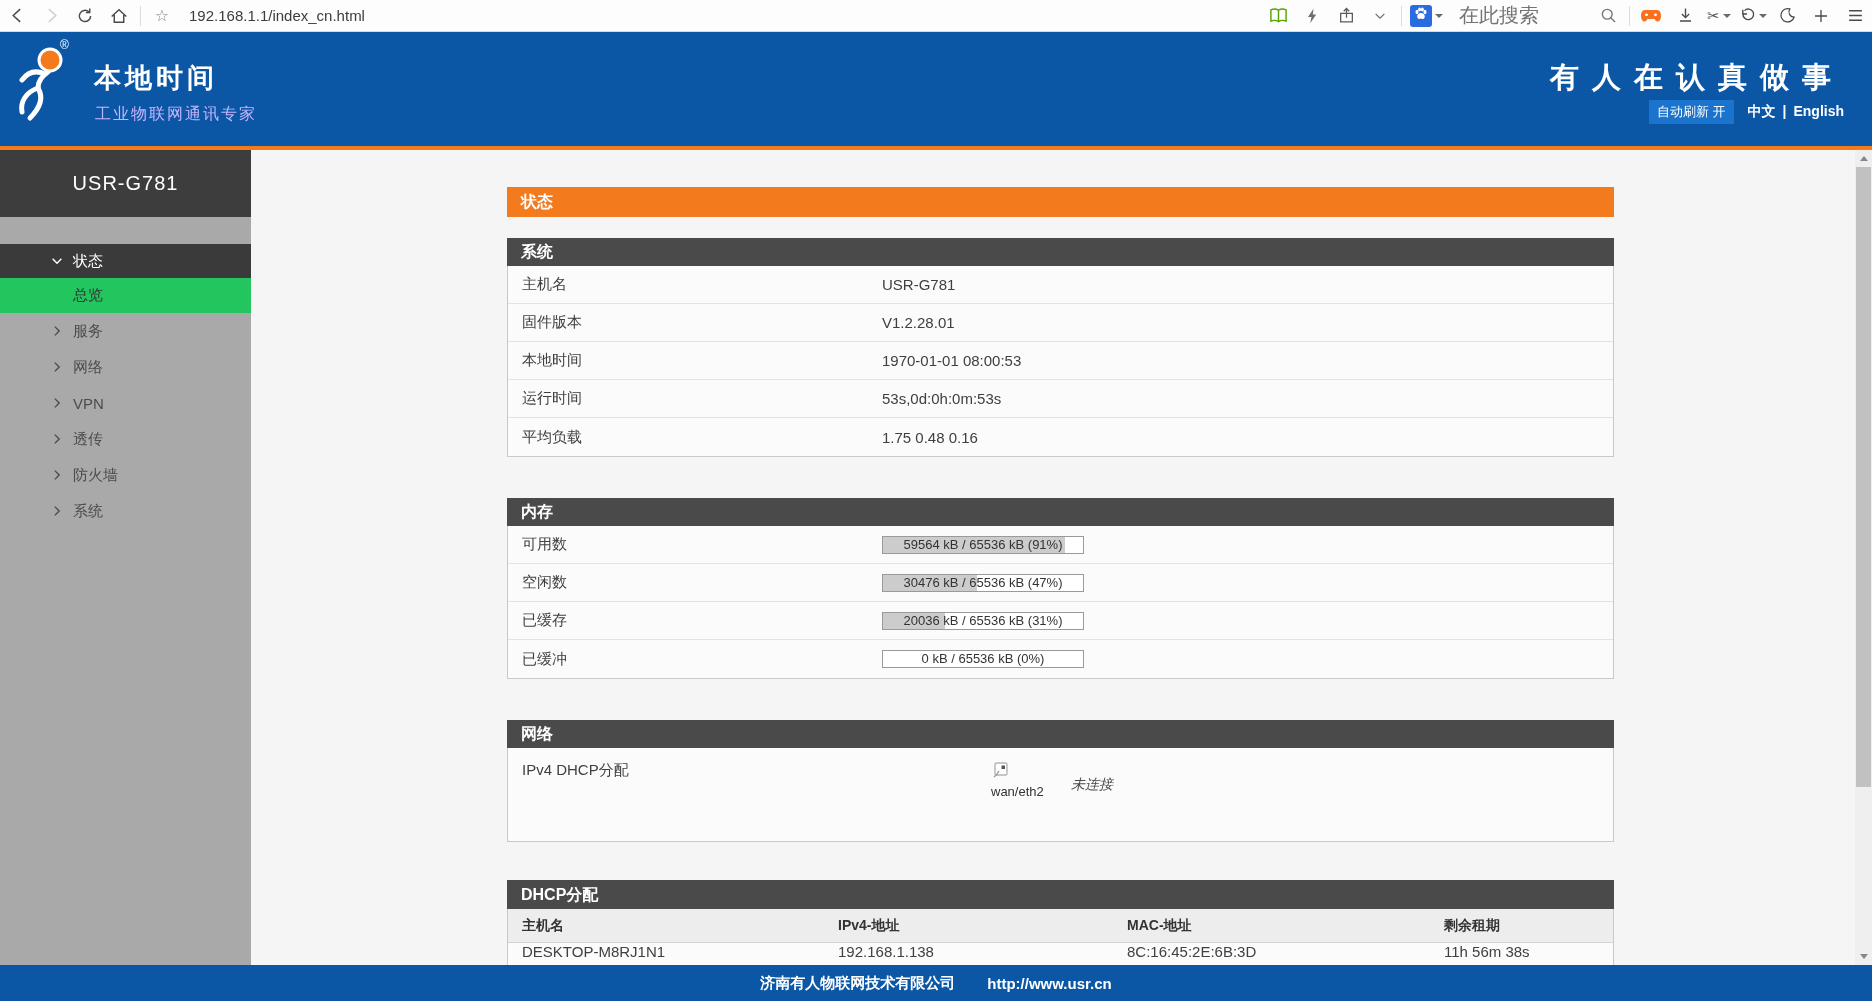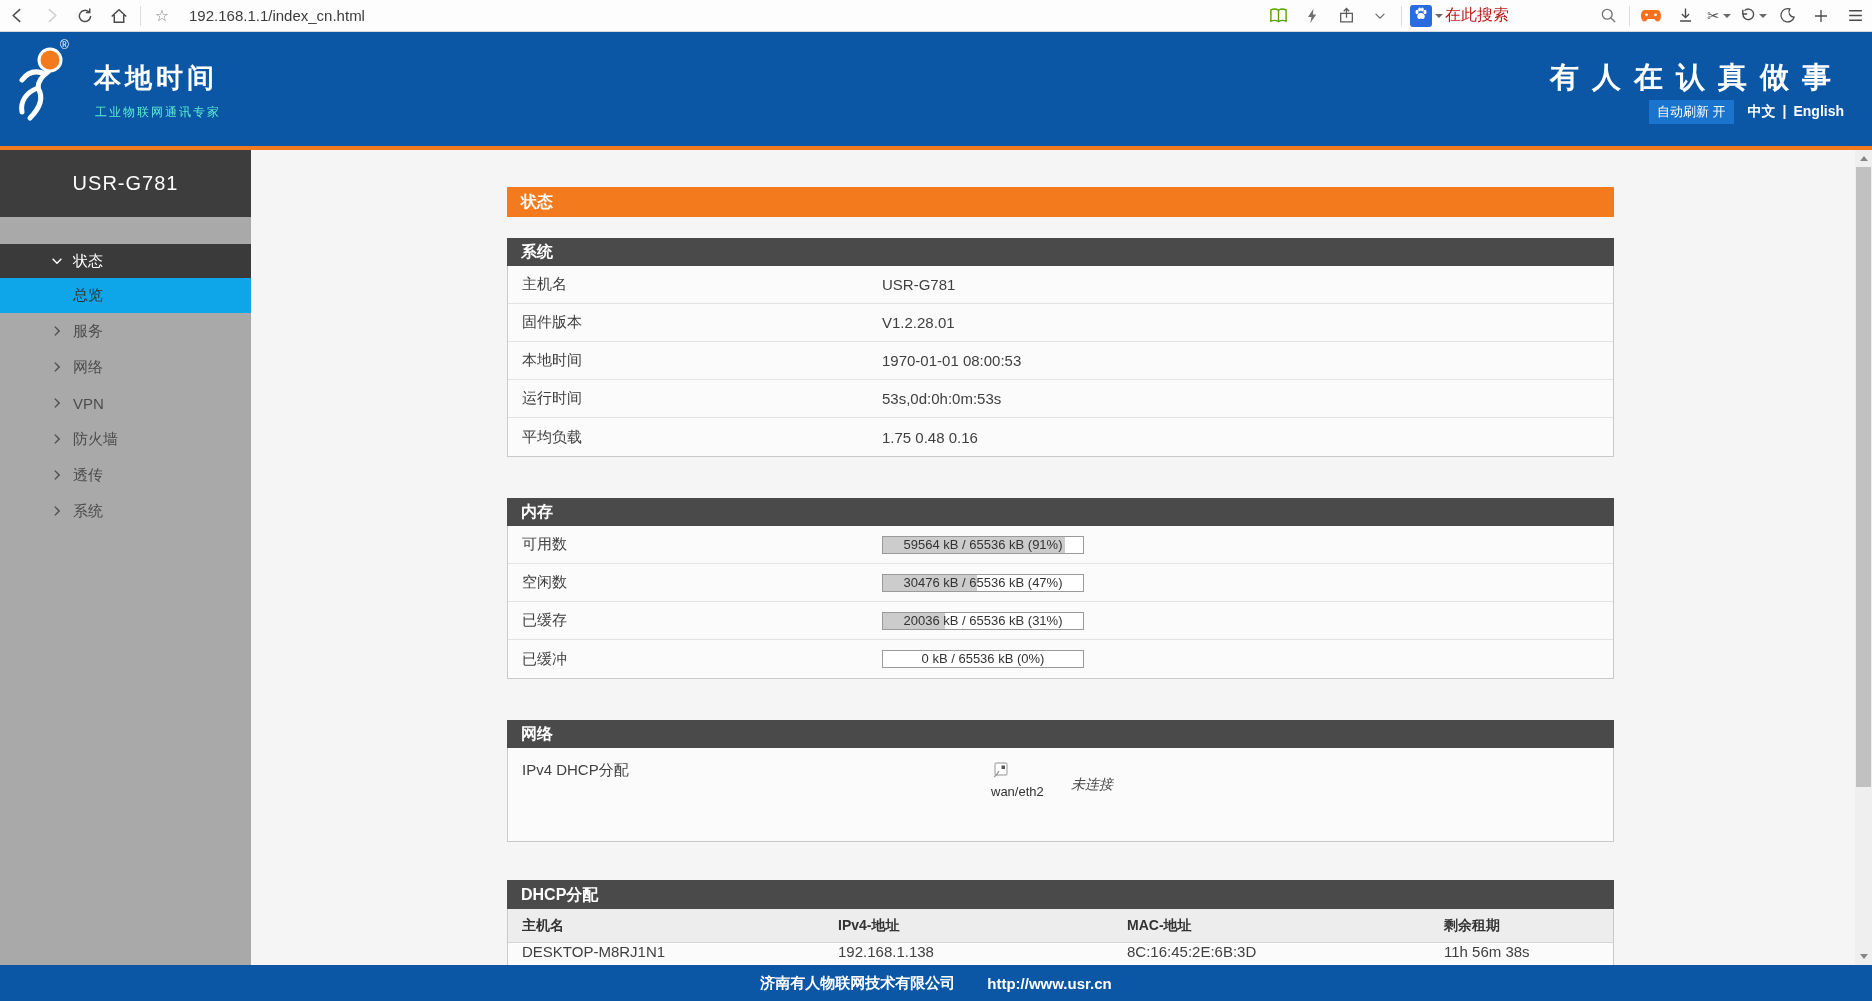--- a/index.html
+++ b/index.html
@@ -13,48 +13,48 @@
   .bicon svg { display:block; }
   .vsep { width:1px; height:20px; background:#dcdcdc; margin:0 4px; flex:none; }
   .url-text { font-size:15px; color:#3c3c3c; margin-left:10px; white-space:nowrap; }
   .bar-spacer { flex:1; }
   .star { font-size:16px; color:#8a8a8a; }
   .caret { width:0; height:0; border-left:4px solid transparent; border-right:4px solid transparent;
            border-top:4px solid #6a6a6a; margin-left:3px; }
   .paw-btn { width:22px; height:22px; border-radius:3px; background:#2b6be0; display:flex;
              align-items:center; justify-content:center; flex:none; margin-left:4px; }
   .search-box { display:flex; align-items:center; width:148px; flex:none; }
-  .search-placeholder { font-size:16px; color:#b91c1c; margin-left:2px; white-space:nowrap; }
+  .search-placeholder { font-size:20px; color:#737373; margin-left:16px; white-space:nowrap; }
   .glyph-icon { font-size:15px; color:#565656; line-height:1; }
 
   
   .app-header { position:absolute; top:32px; left:0; right:0; height:114px; background:#0b57a6; color:#fff; }
   .logo-wrap { position:absolute; left:12px; top:10px; width:66px; height:94px; }
   .brand-reg { position:absolute; left:60px; top:6px; font-size:12px; color:#fff; }
   .brand-name { position:absolute; left:94px; top:28px; font-size:27px; font-weight:bold; letter-spacing:4px; }
-  .brand-tagline { position:absolute; left:95px; top:72px; font-size:12px; letter-spacing:2px; color:#5eead4; }
+  .brand-tagline { position:absolute; left:95px; top:72px; font-size:16px; letter-spacing:2px; color:#c4b5fd; }
   .slogan { position:absolute; right:28px; top:26px; font-size:29px; font-weight:bold; letter-spacing:13px; white-space:nowrap; }
   .header-sub { position:absolute; right:28px; top:68px; display:flex; align-items:center; font-size:14px; }
   .auto-refresh-btn { background:#1a73cd; color:#fff; font-size:13px; padding:3px 8px; margin-right:14px; cursor:pointer; }
   .lang a, .lang span { color:#fff; text-decoration:none; }
   .lang { display:flex; gap:7px; font-weight:bold; }
   .orange-rule { position:absolute; top:146px; left:0; right:0; height:4px; background:#f47a1e; }
 
   
   .app-body { position:absolute; top:150px; left:0; right:0; bottom:36px; overflow:hidden;
               background:#f5f5f5; display:flex; }
 
   .sidebar { width:251px; flex:none; background:#a9a9a9; }
   .side-title { height:67px; background:#3d3d3d; color:#fff; font-size:20px; display:flex;
                 align-items:center; justify-content:center; letter-spacing:1px; }
   .side-gap { height:27px; }
   .menu-item { height:36px; display:flex; align-items:center; font-size:15px; color:#4c4c4c; cursor:pointer; }
   .menu-item .chev { width:14px; height:14px; margin-left:50px; margin-right:9px; flex:none; }
   .menu-item.active { height:34px; background:#3a3a3a; color:#fff; }
-  .menu-child { height:35px; background:#0ea5e9; color:#333; display:flex; align-items:center;
+  .menu-child { height:35px; background:#22c55e; color:#333; display:flex; align-items:center;
                 padding-left:73px; font-size:15px; cursor:pointer; }
 
   .content { flex:1; position:relative; }
   .page { width:1107px; margin-left:256px; }
 
   .page-title-bar { margin-top:37px; height:30px; background:#f47a1e; color:#fff; font-size:16px;
                     font-weight:bold; line-height:30px; padding-left:14px; }
 
   .section { margin-top:41px; }
   .section.first { margin-top:21px; }
@@ -301,27 +301,27 @@
     <div class="menu-item">
       <span class="chev"><svg width="14" height="14" viewBox="0 0 16 16">
             <path d="M5.5 3 L10.5 8 L5.5 13" fill="none" stroke="#4c4c4c" stroke-width="1.6"></path>
           </svg></span>
       <span>VPN</span>
     </div>
     <div class="menu-item">
       <span class="chev"><svg width="14" height="14" viewBox="0 0 16 16">
             <path d="M5.5 3 L10.5 8 L5.5 13" fill="none" stroke="#4c4c4c" stroke-width="1.6"></path>
           </svg></span>
+      <span>透传</span>
+    </div>
+    <div class="menu-item">
+      <span class="chev"><svg width="14" height="14" viewBox="0 0 16 16">
+            <path d="M5.5 3 L10.5 8 L5.5 13" fill="none" stroke="#4c4c4c" stroke-width="1.6"></path>
+          </svg></span>
       <span>防火墙</span>
-    </div>
-    <div class="menu-item">
-      <span class="chev"><svg width="14" height="14" viewBox="0 0 16 16">
-            <path d="M5.5 3 L10.5 8 L5.5 13" fill="none" stroke="#4c4c4c" stroke-width="1.6"></path>
-          </svg></span>
-      <span>透传</span>
     </div>
     <div class="menu-item">
       <span class="chev"><svg width="14" height="14" viewBox="0 0 16 16">
             <path d="M5.5 3 L10.5 8 L5.5 13" fill="none" stroke="#4c4c4c" stroke-width="1.6"></path>
           </svg></span>
       <span>系统</span>
     </div>
   </div>
 
   <div class="content">

